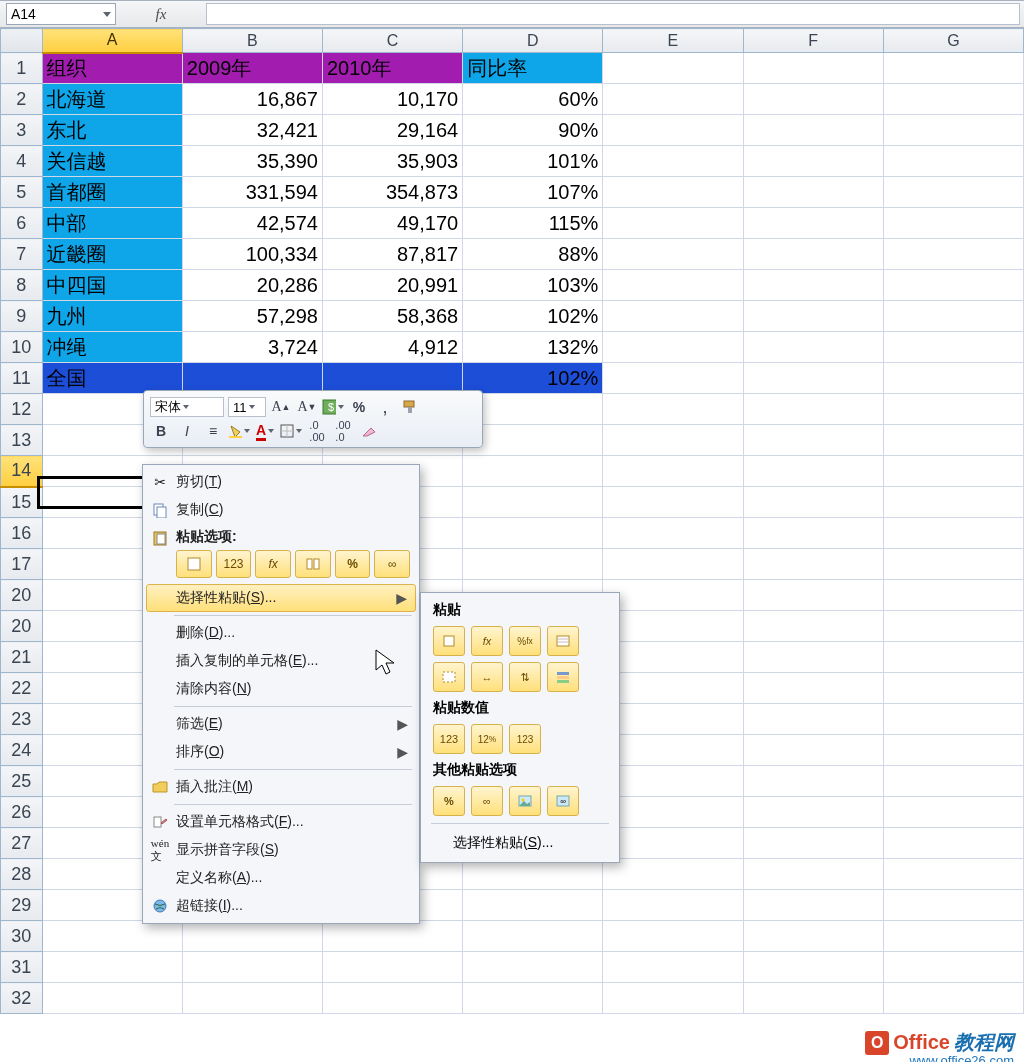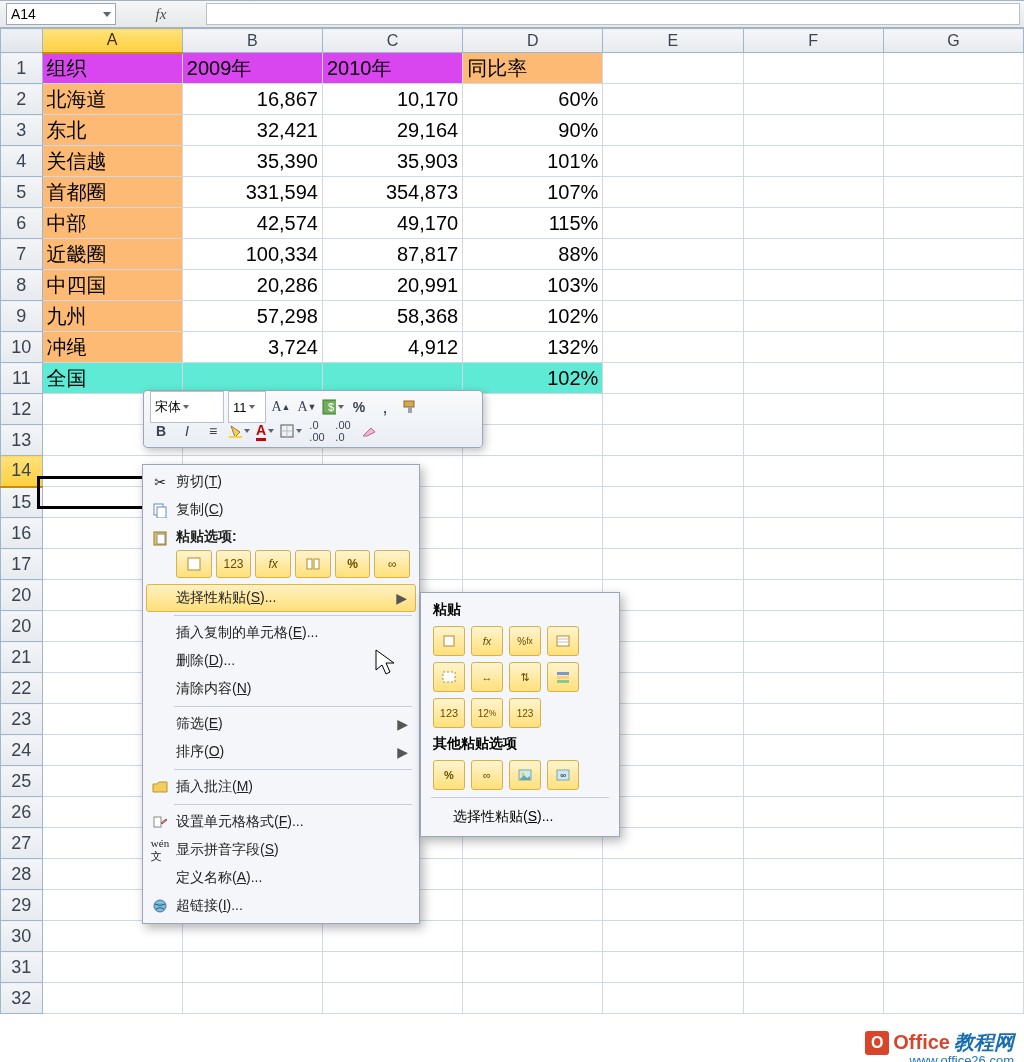--- a/index.html
+++ b/index.html
@@ -17,35 +17,35 @@
   .sheet { position: relative; }
   table.grid { border-collapse: collapse; table-layout: fixed; width: 1024px; }
   table.grid td, table.grid th { border: 1px solid #d0d7e5; height: 31px; padding: 0 4px; font-size: 20px; font-family: "宋体", SimSun, sans-serif; }
   table.grid thead th { background: linear-gradient(#f5f6f8,#e7eaee); color: #3b4452; font-weight: normal; text-align: center; height: 24px; font-size: 16px; border-color: #9eb6ce; }
   table.grid .corner { width: 38px; background: linear-gradient(#eef1f4,#e1e5ea); }
   table.grid .rowhdr { width: 38px; text-align: center; background: linear-gradient(#f3f5f8,#e7eaee); font-size: 18px; color: #3b4452; border-color: #9eb6ce; }
   table.grid .rowhdr.sel { background: linear-gradient(#ffe27a,#ffcf3f); border-bottom: 2px solid #c78f00; }
   table.grid thead th.selcol { background: linear-gradient(#ffe27a,#ffcf3f); border-bottom: 2px solid #c78f00; color: #403200; }
   .w-col { width: 128px; }
   .w-rest { width: 128px; }
-  .hdr-yellow { background: #fdba74; }
-  .hdr-orange { background: #d946ef; }
-  .sumrow td { background: #5eead4; }
+  .hdr-yellow { background: #0ea5e9; }
+  .hdr-orange { background: #a21caf; }
+  .sumrow td { background: #1d4ed8; }
   .sumrow td.rowhdr { background: linear-gradient(#f3f5f8,#e7eaee); }
   .num { text-align: right; font-family: Arial, sans-serif; font-size: 19px; }
   .databox td { border: 1px solid #000; }
   .databox .rowhdr { border: 1px solid #9eb6ce; }
 
   
   .active-cell { position: absolute; border: 3px solid #000; pointer-events: none; }
 
   
   .mini-tb { position: absolute; background: linear-gradient(#f9fafb,#e9eef5); border: 1px solid #9aa7bb; border-radius: 4px; box-shadow: 2px 3px 8px rgba(0,0,0,.25); padding: 4px 6px; width: 340px; }
   .mini-tb .row { display: flex; align-items: center; gap: 4px; height: 24px; }
-  .mini-tb .ctl { height: 32px; border: 1px solid #b8c0cc; background: #fff; font-size: 13px; display: flex; align-items: center; padding: 0 4px; }
+  .mini-tb .ctl { height: 20px; border: 1px solid #b8c0cc; background: #fff; font-size: 13px; display: flex; align-items: center; padding: 0 4px; }
   .mini-tb .btn { width: 22px; height: 20px; display: flex; align-items: center; justify-content: center; font-size: 14px; color: #3b4150; }
   .mini-tb .dd-sm { width: 0; height: 0; border-left: 3px solid transparent; border-right: 3px solid transparent; border-top: 4px solid #5b6470; margin-left: 2px; display: inline-block; }
   .mini-tb svg { display: block; }
 
   
   .ctx { position: absolute; width: 278px; background: #f4f6f9; border: 1px solid #9aa7bb; box-shadow: 3px 4px 10px rgba(0,0,0,.3); padding: 3px; font-size: 14px; }
   .ctx .item { display: flex; align-items: center; height: 28px; padding: 0 8px 0 30px; position: relative; color: #222; }
   .ctx .item .ico { position: absolute; left: 4px; width: 20px; height: 20px; display: flex; align-items: center; justify-content: center; }
   .ctx .item.hl { background: linear-gradient(#fff0c1,#ffe07a); border: 1px solid #e0b24a; border-radius: 3px; padding-left: 29px; }
   .ctx .item .arrow { margin-left: auto; color: #555; }
@@ -561,24 +561,24 @@
         <b>%</b>
       </div>
     <div class="paste-ico">∞</div>
   </div>
   <div class="item hl">
     <span>选择性粘贴(<u>S</u>)...</span>
     <span class="arrow">▶</span>
   </div>
   <div class="sep"></div>
   <div class="item">
+      <span>删除(<u>D</u>)...</span>
+    </div>
+  <div class="item">
       <span>插入复制的单元格(<u>E</u>)...</span>
-    </div>
-  <div class="item">
-      <span>删除(<u>D</u>)...</span>
     </div>
   <div class="item">
       <span>清除内容(<u>N</u>)</span>
     </div>
   <div class="sep"></div>
   <div class="item">
       <span>筛选(<u>E</u>)</span>
       <span class="arrow">▶</span>
     </div>
   <div class="item">
@@ -651,20 +651,21 @@
     <div class="pi">↔</div>
     <div class="pi">⇅</div>
     <div class="pi">
         <svg width="14" height="12">
           <rect x="1" y="1" width="12" height="3" fill="#79c"></rect>
           <rect x="1" y="5" width="12" height="3" fill="#fc8"></rect>
           <rect x="1" y="9" width="12" height="3" fill="#8c8"></rect>
         </svg>
       </div>
   </div>
+  <div class="sec">粘贴数值</div>
   <div class="irow">
     <div class="pi">123</div>
     <div class="pi" style="font-size:10px">12<sub>%</sub></div>
     <div class="pi" style="font-size:10px">123</div>
   </div>
   <div class="sec">其他粘贴选项</div>
   <div class="irow">
     <div class="pi">
         <b>%</b>
       </div>

